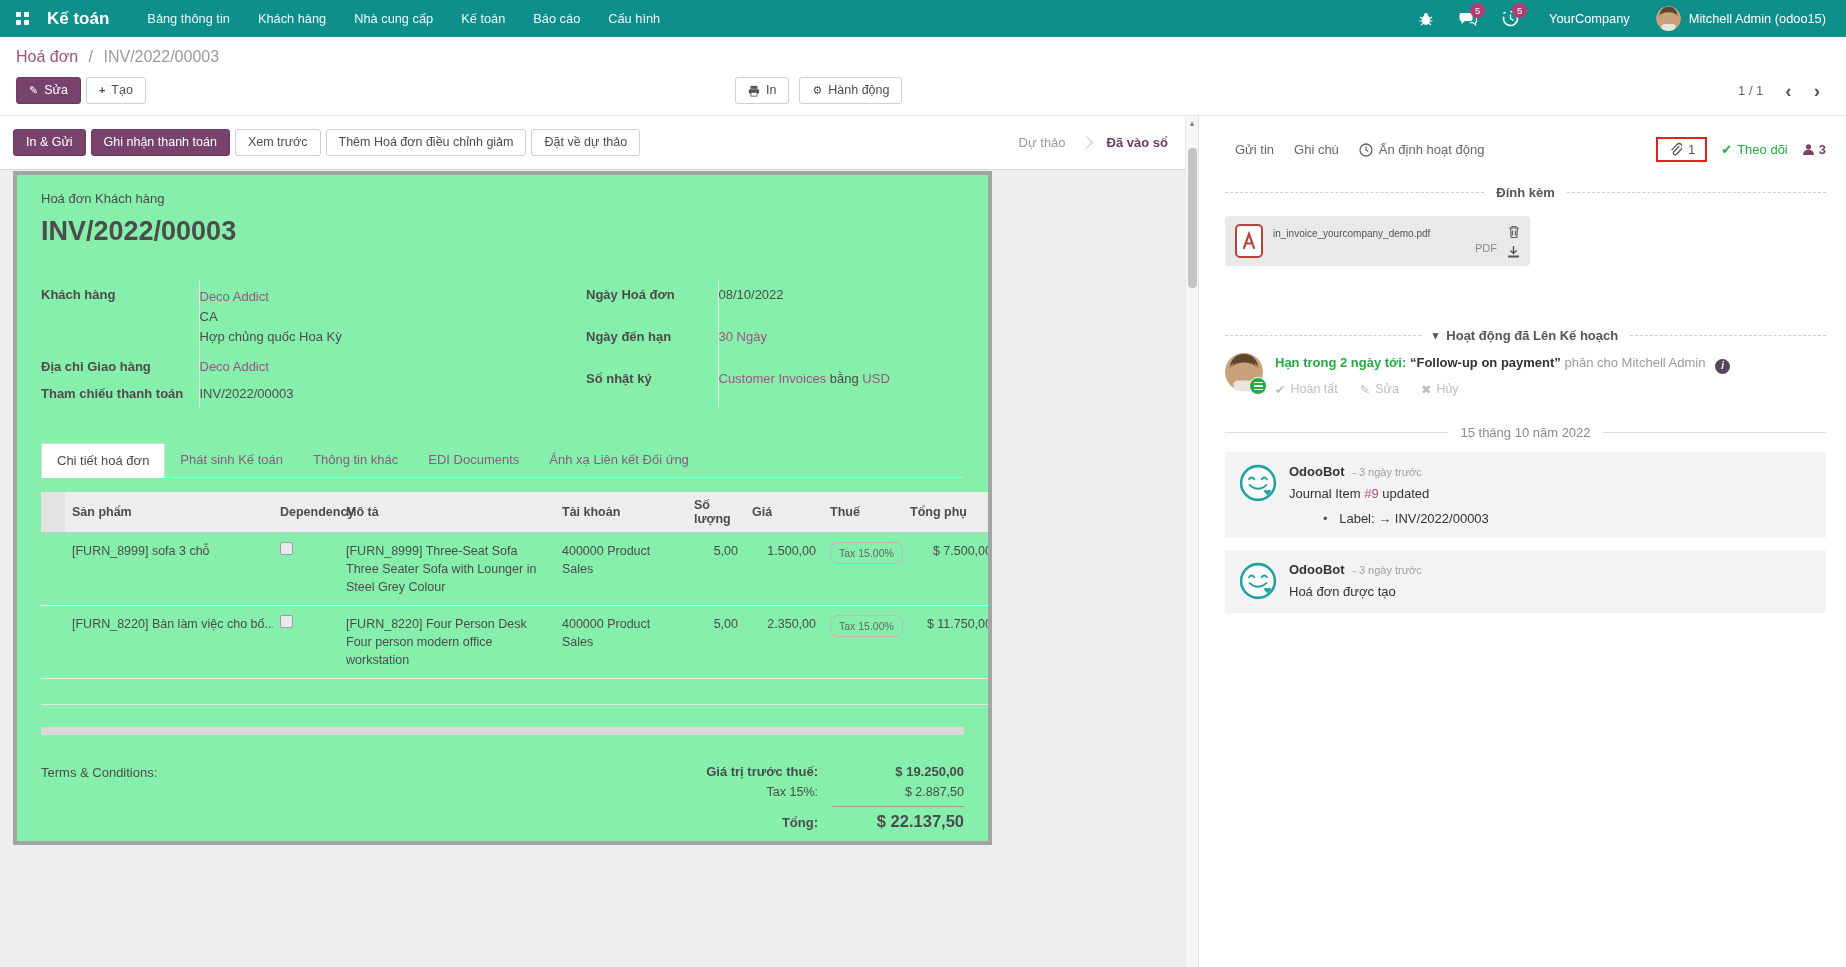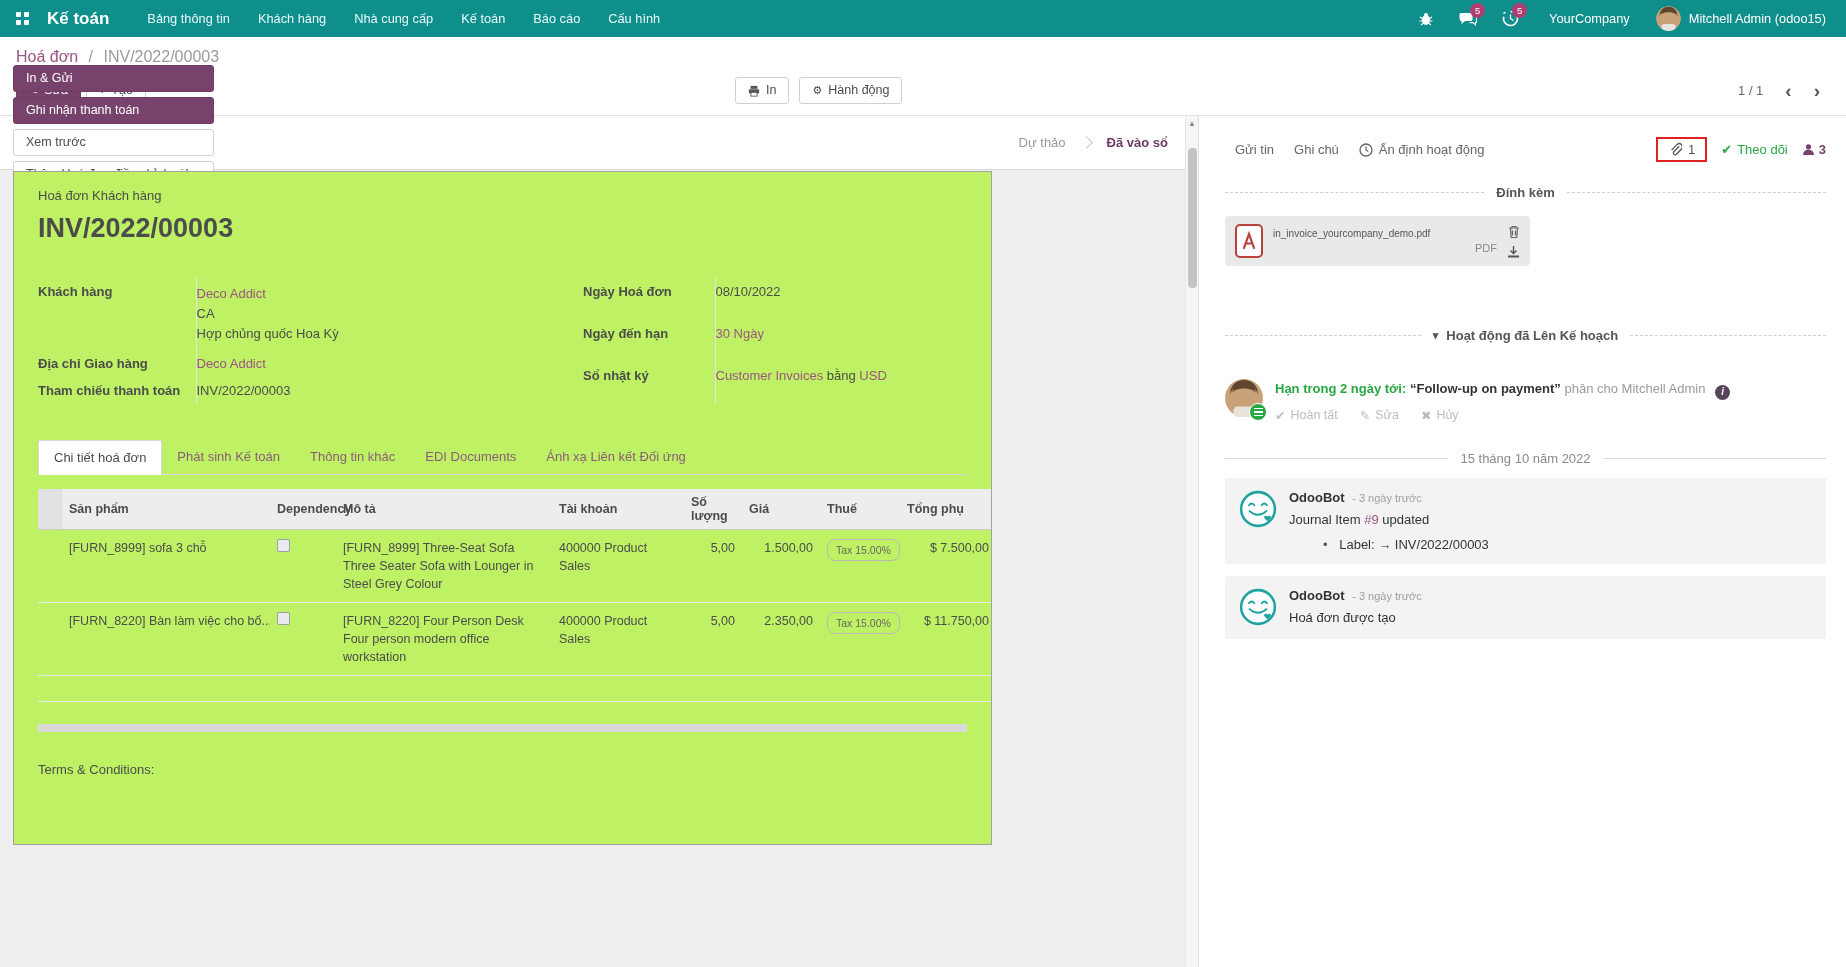--- a/index.html
+++ b/index.html
@@ -34,34 +34,34 @@
   .pager { position:absolute; top:44px; right:26px; display:flex; align-items:center; gap:22px; color:#666; font-size:13px; }
   .pager .pg-arrow { font-size:19px; color:#555; cursor:pointer; font-weight:bold; line-height:1; }
 
   
   #main { position:absolute; top:116px; left:0; width:1846px; height:851px; display:flex; }
   #form-col { position:relative; width:1198px; height:851px; background:#efefef; }
   #chatter { flex:1; background:#fff; border-left:1px solid #e0e0e0; padding:20px 20px 0 26px; position:relative; }
 
   
   #statusbar { height:54px; background:#fff; border-bottom:1px solid #d9d9d9; display:flex; align-items:center; padding:0 30px 0 13px; }
-  #statusbar .sb-buttons { display:flex; gap:5px;flex-direction:column; }
+  #statusbar .sb-buttons { display:flex; gap:5px; }
   .sb-states { margin-left:auto; display:flex; align-items:center; }
   .state { font-size:13px; }
   .state.muted { color:#9a9a9a; }
   .state.active { color:#6d3a62; font-weight:bold; }
   .chev { width:9px; height:9px; border-top:1px solid #c2c2c2; border-right:1px solid #c2c2c2; transform:rotate(45deg); margin:0 16px; }
 
   
   #scrollbar { position:absolute; top:0; right:0; width:13px; height:851px; background:#f6f6f6; border-left:1px solid #e6e6e6; z-index:5; }
   #scrollbar .sb-up { display:block; text-align:center; font-size:8px; color:#8a8a8a; padding-top:3px; }
   #scroll-thumb { position:absolute; top:32px; left:2px; width:9px; height:140px; background:#c4c4c4; border-radius:4px; }
 
   
-  #sheet { position:absolute; top:55px; left:13px; width:979px; height:674px; background:#bef264; border:1px solid #a3a3a3; padding:16px 24px; overflow:hidden; }
+  #sheet { position:absolute; top:55px; left:13px; width:979px; height:674px; background:#86efac; border:4px solid #a3a3a3; padding:16px 24px; overflow:hidden; }
   .doc-type { font-size:13px; color:#4c4c4c; }
   .doc-number { font-size:27px; font-weight:bold; color:#4c4c4c; margin:10px 0 34px; }
   .field-groups { display:flex; }
   .fgroup { border-collapse:collapse; }
   .fgroup td { padding:6px 12px 6px 0; vertical-align:top; font-size:13px; }
   .fgroup td.flabel { font-weight:bold; color:#4c4c4c; border-right:1px solid #e5e5e5; }
   .fgroup.left { width:545px; }
   .fgroup.left td.flabel { width:158px; }
   .fgroup.right td.flabel { width:132px; }
   .fgroup.right td.fval { min-width:220px; }
@@ -112,21 +112,21 @@
   .divider.solid { color:#8a8a8a; font-weight:normal; }
   .div-attach { margin-top:22px; }
   .attach-card { margin-top:16px; width:305px; background:#e9e9e9; border-radius:4px; padding:8px 10px; display:flex; align-items:center; gap:10px; cursor:pointer; }
   .attach-info { flex:1; min-width:0; }
   .attach-name { color:#555; font-size:10px; white-space:nowrap; }
   .attach-type { color:#8a8a8a; font-size:11px; margin-top:3px;text-align:right; }
   .attach-actions { display:flex; flex-direction:column; gap:6px; align-items:center; }
   .div-planned { margin-top:62px; }
   .caret { color:#555; font-size:11px; margin-right:-4px; }
 
-  .activity-item { display:flex; gap:12px; margin-top:36px; }
+  .activity-item { display:flex; gap:12px; margin-top:10px; }
   .avatar-wrap { position:relative; width:38px; height:38px; flex:0 0 auto; }
   .badge-bubble { position:absolute; right:-4px; bottom:-4px; width:18px; height:18px; border-radius:50%; background:#28a745; border:1px solid #fff; display:flex; flex-direction:column; align-items:center; justify-content:center; gap:2px; }
   .badge-bubble i { display:block; width:9px; height:1.5px; background:#fff; }
   .act-line1 { line-height:20px; }
   .act-due { color:#28a745; font-weight:bold; }
   .act-summary { font-weight:bold; color:#333; }
   .act-assigned { color:#9a9a9a; }
   .info-circle { display:inline-flex; align-items:center; justify-content:center; width:15px; height:15px; border-radius:50%; background:#56455c; color:#fff; font-size:10px; font-weight:bold; font-style:italic; margin-left:6px; vertical-align:-2px; }
   .act-actions { margin-top:8px; color:#bdbdbd; font-size:12.5px; display:flex; gap:22px; }
   .act-actions span { cursor:pointer; display:inline-flex; gap:5px; align-items:center; }
@@ -366,20 +366,36 @@
         <tr class="empty">
               <td colspan="10"></td>
             </tr>
       </tbody>
         </table>
 
       <div class="section-bar"></div>
 
       <div class="totals-zone">
         <div class="terms">Terms &amp; Conditions:</div>
+        <div class="totals">
+          <div class="trow">
+            <span class="tlabel">Giá trị trước thuế:</span>
+            <span class="tvalue">$ 19.250,00</span>
+          </div>
+          <div class="trow light">
+            <span class="tlabel">Tax 15%:</span>
+            <span class="tvalue">$ 2.887,50</span>
+          </div>
+          <div class="tsep"></div>
+          <div class="trow grand">
+            <span class="tlabel">Tổng:</span>
+            <span class="tvalue">$ 22.137,50</span>
+          </div>
+
+        </div>
       </div>
     </div>
   </div>
 
   <div id="chatter">
     <div class="chatter-top">
       <button class="ch-btn">Gửi tin</button>
       <button class="ch-btn">Ghi chú</button>
       <button class="ch-btn">
         <span>

